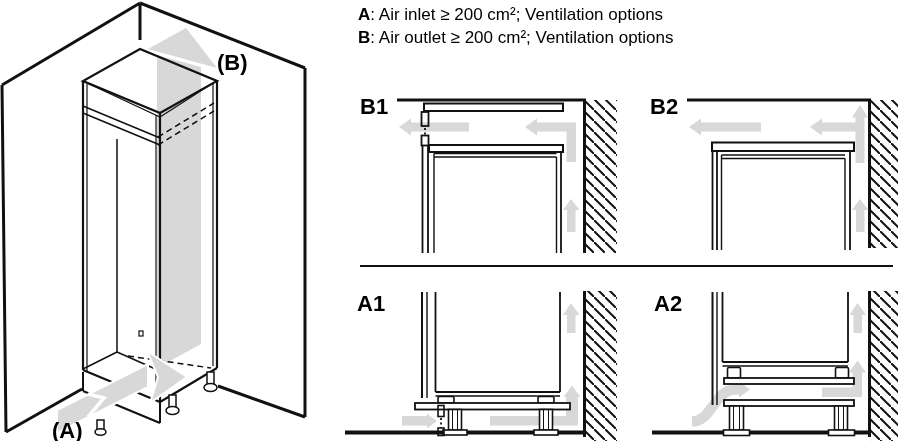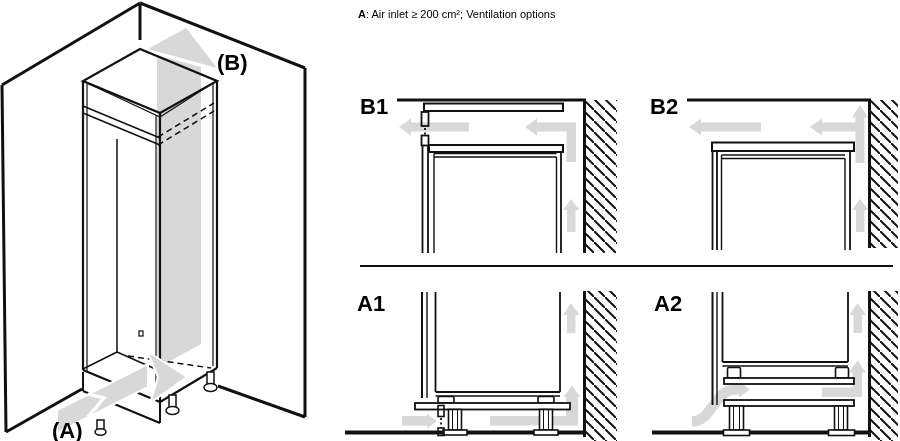--- a/index.html
+++ b/index.html
@@ -2,21 +2,21 @@
 <html><head>
 <meta charset="utf-8">
 <style>
   html,body{margin:0;padding:0;}
   body{
     width:900px;height:441px;position:relative;background:#ffffff;
     font-family:"Liberation Sans",sans-serif;color:#000;overflow:hidden;
   }
   .stage{position:absolute;left:0;top:0;width:900px;height:441px;}
   svg.art{position:absolute;left:0;top:0;}
-  .legend{position:absolute;left:358px;top:3px;font-size:11px;line-height:23px;white-space:nowrap;}
+  .legend{position:absolute;left:358px;top:3px;font-size:17px;line-height:23px;white-space:nowrap;}
   .legend .k{font-weight:bold;}
   .ln{stroke:#111;fill:none;}
   .fw{fill:#ffffff;stroke:#111;}
   .ar{fill:#d8d8d8;}
   .arw{fill:#d8d8d8;stroke:#ffffff;stroke-width:2;}
   .dash{stroke:#111;fill:none;stroke-width:1.5;stroke-dasharray:6 4;}
   .dot{stroke:#111;fill:none;stroke-width:1.8;stroke-dasharray:2 2.6;}
   text.lbl{font-size:22px;font-weight:bold;fill:#000;font-family:"Liberation Sans",sans-serif;}
 </style>
 </head>
@@ -186,15 +186,18 @@
       <path class="ln" stroke-width="1" d="M838.5,406 V430 M843.5,406 V430"></path>
       <rect class="fw" stroke-width="1.6" x="828.5" y="430" width="26" height="5.5"></rect>
     </g>
   </g>
 </svg>
 
 <div class="legend">
   <div>
     <span class="k">A</span><span>: Air inlet ≥ 200 cm²; Ventilation options</span>
   </div>
+  <div>
+    <span class="k">B</span><span>: Air outlet ≥ 200 cm²; Ventilation options</span>
+  </div>
 </div>
 
 </div>
 
 </body></html>

